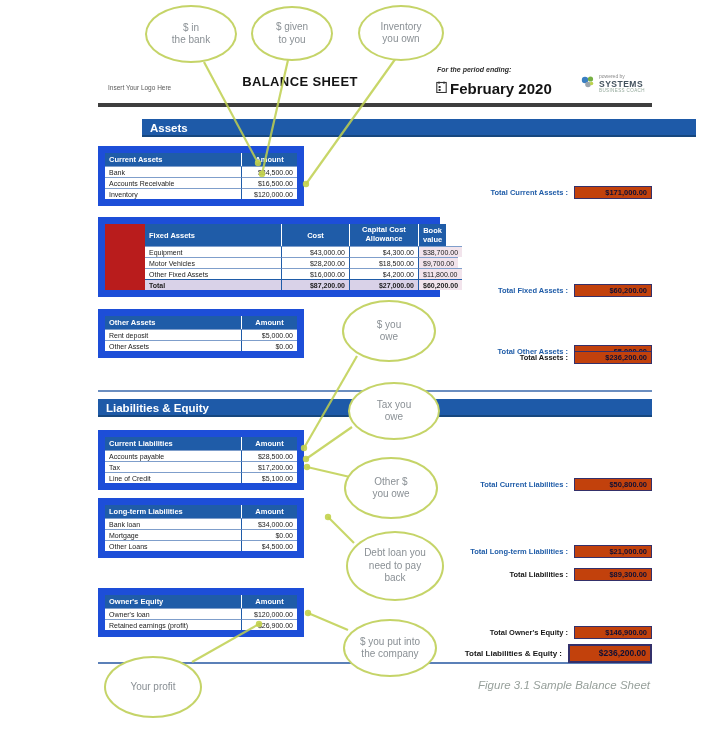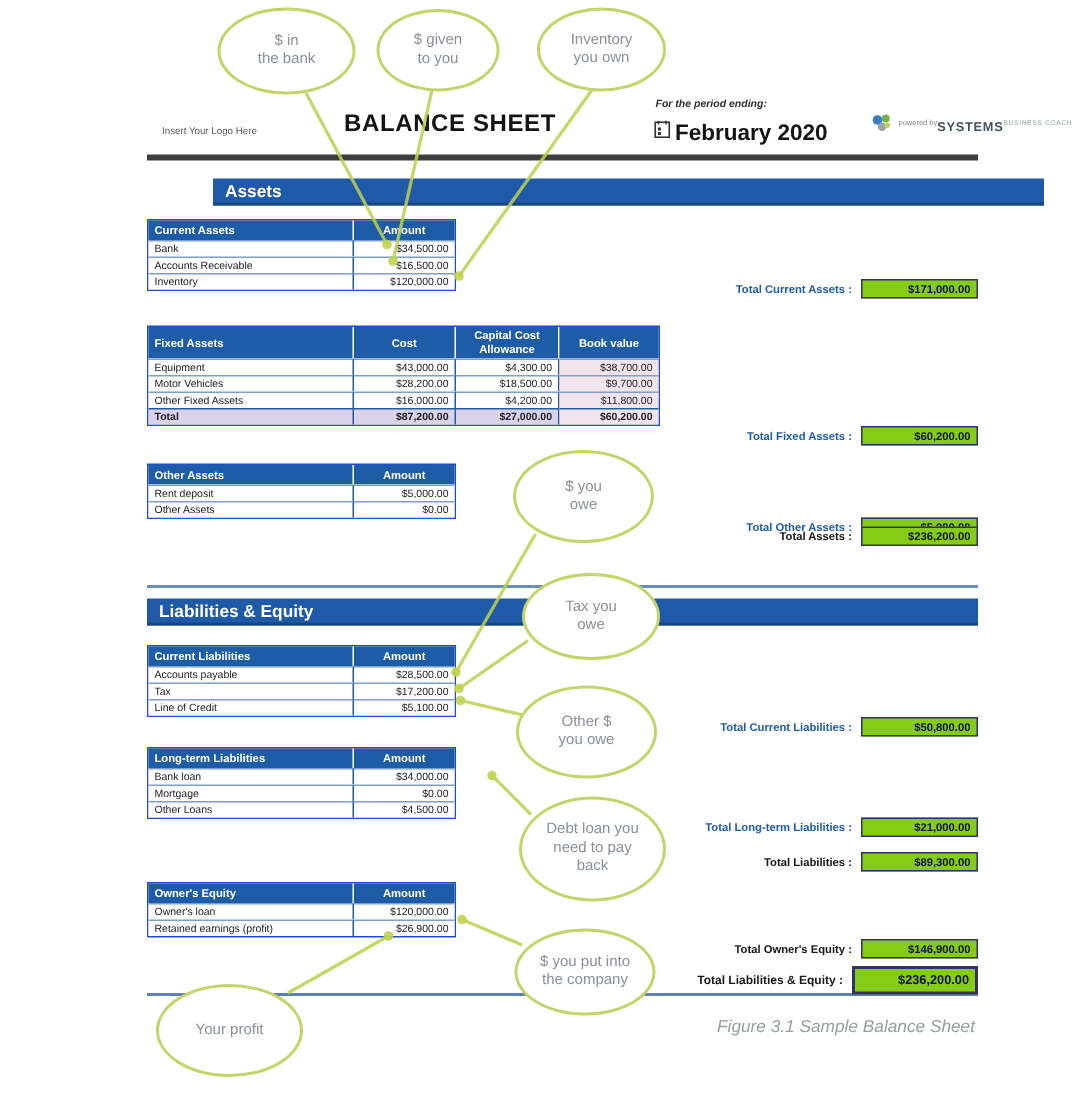--- a/index.html
+++ b/index.html
@@ -3,69 +3,69 @@
 <meta charset="utf-8">
 <style>
   html,body{margin:0;padding:0;}
   body{
     width:720px;height:732px;position:relative;background:#ffffff;
     font-family:"Liberation Sans", sans-serif;overflow:hidden;
   }
   .abs{position:absolute;}
   
   #logo-placeholder{left:108px;top:84px;font-size:6.5px;color:#5a5a5a;z-index:2;}
-  #doc-title{left:205px;top:74px;width:190px;text-align:center;font-size:16px;font-weight:700;color:#141414;letter-spacing:.4px;z-index:2;}
+  #doc-title{left:205px;top:74px;width:190px;text-align:center;font-size:13px;font-weight:700;color:#141414;letter-spacing:.4px;z-index:2;}
   #period-label{left:437px;top:66px;font-size:7px;font-weight:700;font-style:italic;color:#2e2e2e;z-index:2;}
   #period-row{left:436px;top:79px;display:flex;gap:3px;align-items:center;z-index:2;}
   #period-value{font-size:15px;font-weight:700;color:#141414;}
   #brand{left:580px;top:74px;display:flex;gap:3px;align-items:center;z-index:2;}
-  .brand-text{display:flex;flex-direction:row;line-height:1.1;}
+  .brand-text{display:flex;flex-direction:column;line-height:1.1;}
   .brand-powered{font-size:5px;color:#8a8a8a;}
   .brand-name{font-size:8.5px;font-weight:700;color:#43525e;letter-spacing:.5px;}
   .brand-tag{font-size:4.5px;color:#93a89a;letter-spacing:.4px;}
   .rule-dark{left:98px;top:103px;width:554px;height:4px;background:#3e3e3e;z-index:2;}
   .sep-mid{left:98px;top:390px;width:554px;height:2px;background:#6b8ec0;z-index:2;}
   .sep-bottom{left:98px;top:662px;width:554px;height:2px;background:#5b80b8;z-index:2;}
   
   .bar{left:98px;width:554px;height:18px;background:#1e5aa8;border-bottom:2px solid #16477f;
     color:#fff;font-weight:700;font-size:11.5px;line-height:18px;padding:0 8px;box-sizing:border-box;z-index:2;}
   #assets-bar{top:119px;margin-left:44px;}
   #liabilities-bar{top:399px;}
   
-  .tbl{position:absolute;background:#fef9c3;border:1px solid #1d4ed8;box-sizing:border-box;z-index:2;}
+  .tbl{position:absolute;background:#b91c1c;border:7px solid #1d4ed8;box-sizing:border-box;z-index:2;}
   .tbl{width:206px;}
   .tbl .row{display:grid;grid-template-columns:137px 1fr;}
   .tbl4{width:342px;}
   .tbl4 .row{grid-template-columns:137px 68px 69px 1fr;}
   .th{background:#1f5ca8;color:#fff;font-weight:700;font-size:7.5px;padding:2px 4px;
     display:flex;align-items:center;justify-content:center;text-align:center;border-right:1px solid #fff;box-sizing:border-box;}
   .th:last-child{border-right:none;}
   .thname{justify-content:flex-start;text-align:left;}
   .tbl4 .th{min-height:20px;}
   .preline{white-space:pre-line;line-height:1.15;}
   .td{font-size:7px;color:#222;padding:1.5px 4px;border-top:1px solid #7f9ecb;background:#fff;box-sizing:border-box;}
   .tdname{border-right:1px solid #1f5ca8;}
   .tdamt{text-align:right;}
   .tbl4 .td{border-right:1px solid #1f5ca8;}
   .tbl4 .td:last-child{border-right:none;}
   .tbl4 .row:not(.thead) .td:last-child{background:#f2e4ec;}
   .tbl4 .rowtotal .td{background:#d9d2e8;font-weight:700;border-top:1px solid #1f5ca8;}
   .tbl4 .rowtotal .td:last-child{background:#d9d2e8;}
   #current-assets-table{left:98px;top:146px;}
-  #fixed-assets-table{left:98px;top:217px;}
+  #fixed-assets-table{left:98px;top:217px;padding-left:40px;}
   #other-assets-table{left:98px;top:309px;}
   #current-liabilities-table{left:98px;top:430px;}
   #long-term-liabilities-table{left:98px;top:498px;}
   #owners-equity-table{left:98px;top:588px;}
   
   .totline{position:absolute;right:68px;height:14px;display:flex;align-items:center;gap:6px;z-index:2;}
   .tlabel{font-size:7.5px;font-weight:700;white-space:nowrap;}
   .blue{color:#1f5ca8;}
   .dark{color:#161616;}
-  .tbox{width:78px;background:#84cc16;border:1.5px solid #34306a;font-size:7.5px;font-weight:700;
+  .tbox{width:78px;background:#c2410c;border:1.5px solid #34306a;font-size:7.5px;font-weight:700;
     text-align:right;padding:1px 4px;box-sizing:border-box;color:#101035;}
   .totline.big .tbox{width:84px;font-size:8.5px;padding:2.5px 4px;border-width:2px;}
   .totline.big .tlabel{font-size:8px;}
   
   #connector-overlay{left:0;top:0;width:720px;height:732px;z-index:4;pointer-events:none;}
   .callout{position:absolute;border:2.5px solid rgba(187,205,78,.85);border-radius:50%;background:#fff;
     display:flex;align-items:center;justify-content:center;text-align:center;color:#8a9095;
     font-size:10px;line-height:1.25;white-space:pre-line;box-sizing:border-box;z-index:5;}
   
   #figure-caption{right:70px;top:679px;font-style:italic;color:#97a09b;font-size:11.5px;z-index:2;text-align:center;}

